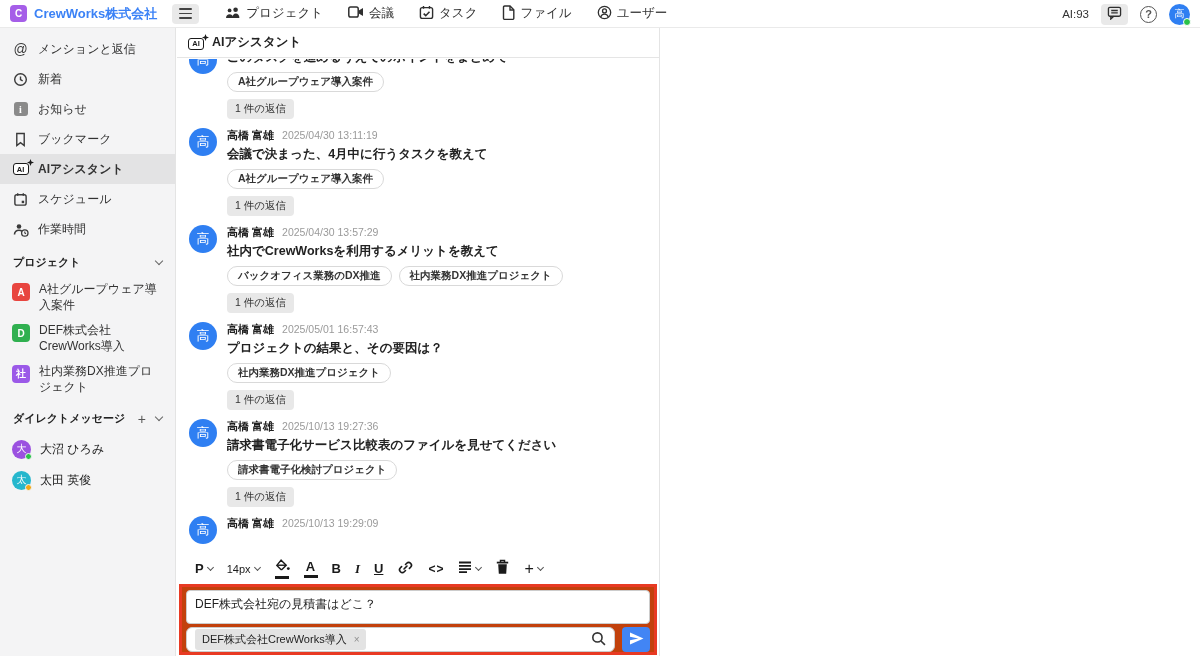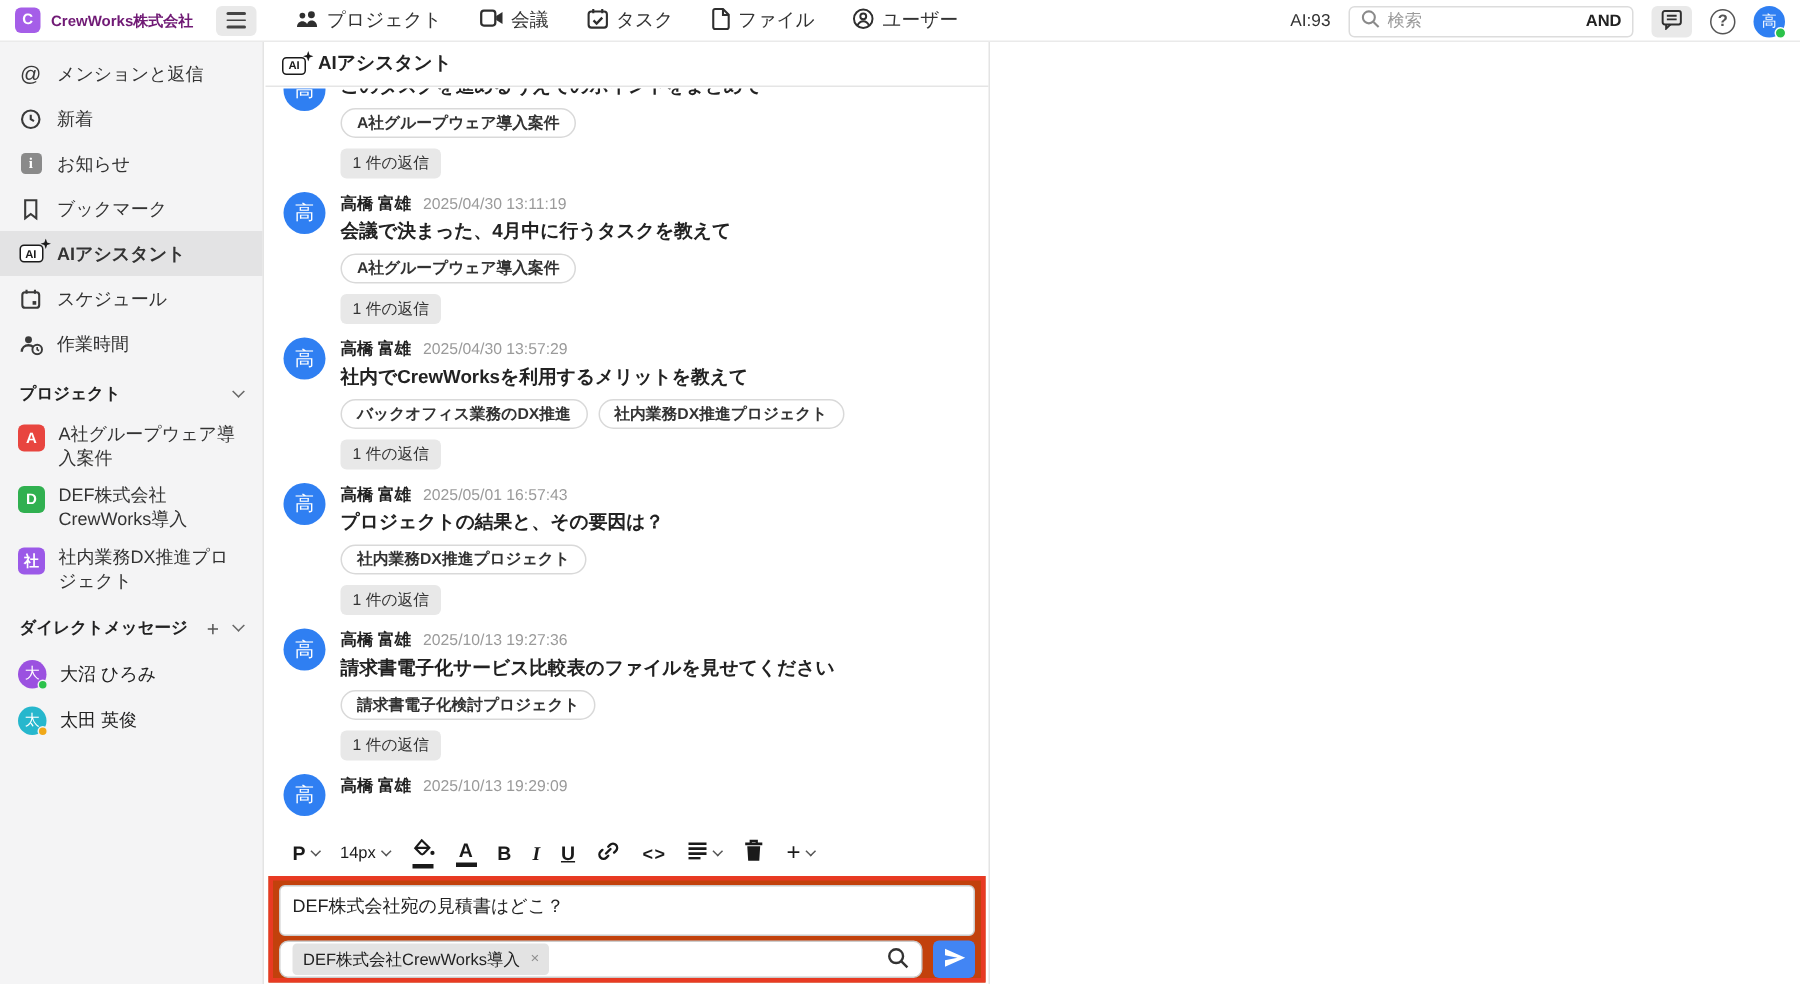--- a/index.html
+++ b/index.html
@@ -5,21 +5,21 @@
   *{margin:0;padding:0;box-sizing:border-box}
   html,body{background:#fff}
   .screen{position:relative;width:1200px;height:656px;background:#fff;overflow:hidden;
     font-family:"Liberation Sans","DejaVu Sans",sans-serif;color:#222;font-size:12px}
 
   
   .topbar{position:absolute;top:0;left:0;right:0;height:28px;background:#fff;border-bottom:1px solid #eaeaea;
     display:flex;align-items:center;padding-left:10px;z-index:9}
   .logo{width:17px;height:17px;border-radius:4px;background:#a55ee8;color:#fff;font-size:10px;font-weight:bold;
     display:flex;align-items:center;justify-content:center;margin-right:7px}
-  .company{font-size:10px;font-weight:bold;color:#701a75}
+  .company{font-size:13px;font-weight:bold;color:#3b82f6}
   .hamburger{width:27px;height:20px;background:#e9e9e9;border-radius:4px;margin-left:15px;
     display:flex;flex-direction:column;justify-content:center;align-items:center;gap:2.5px;cursor:pointer}
   .hamburger i{display:block;width:13px;height:1.8px;background:#444;border-radius:1px}
   .nav{display:flex;align-items:center;gap:25px;margin-left:26px}
   .nav-item{display:flex;align-items:center;gap:5px;font-size:12.5px;color:#333;cursor:pointer}
   .top-right{position:absolute;right:10px;top:0;height:28px;display:flex;align-items:center;gap:12px}
   .ai-counter{font-size:11.5px;color:#333}
   .searchbox{width:190px;height:21px;border:1px solid #dcdcdc;border-radius:4px;display:flex;align-items:center;
     padding:0 7px;gap:5px;background:#fff}
   .searchbox input{border:none;outline:none;flex:1;font-size:11.5px;color:#333;min-width:0;background:transparent;
@@ -155,28 +155,20 @@
               <circle cx="8" cy="8" r="6.6"></circle>
               <circle cx="8" cy="6.3" r="2.1"></circle>
               <path d="M3.9 12.7c.9-2 2.4-3 4.1-3s3.2 1 4.1 3"></path>
             </svg></span>
         <span>ユーザー</span>
       </div>
     </div>
 
     <div class="top-right">
       <span class="ai-counter">AI:93</span>
-      <div class="searchbox">
-        <span><svg width="13" height="13" viewBox="0 0 14 14" fill="none" stroke="#8a8a8a" stroke-width="1.5">
-              <circle cx="6" cy="6" r="4.3"></circle>
-              <path d="M9.3 9.3L13 13"></path>
-            </svg></span>
-        <input placeholder="検索" style="">
-        <span class="and">AND</span>
-      </div>
       <div class="iconbtn">
         <span><svg width="15" height="14" viewBox="0 0 16 15" fill="none" stroke="#2f2f2f" stroke-width="1.4">
               <rect x="1.5" y="1.5" width="13" height="9.5" rx="1.5"></rect>
               <path d="M4 11v3l3.2-3"></path>
               <path d="M4.5 4.8h7M4.5 7.4h7"></path>
             </svg></span>
       </div>
       <div class="help">?</div>
       <div class="avatar-sm">
         <span>高</span>

